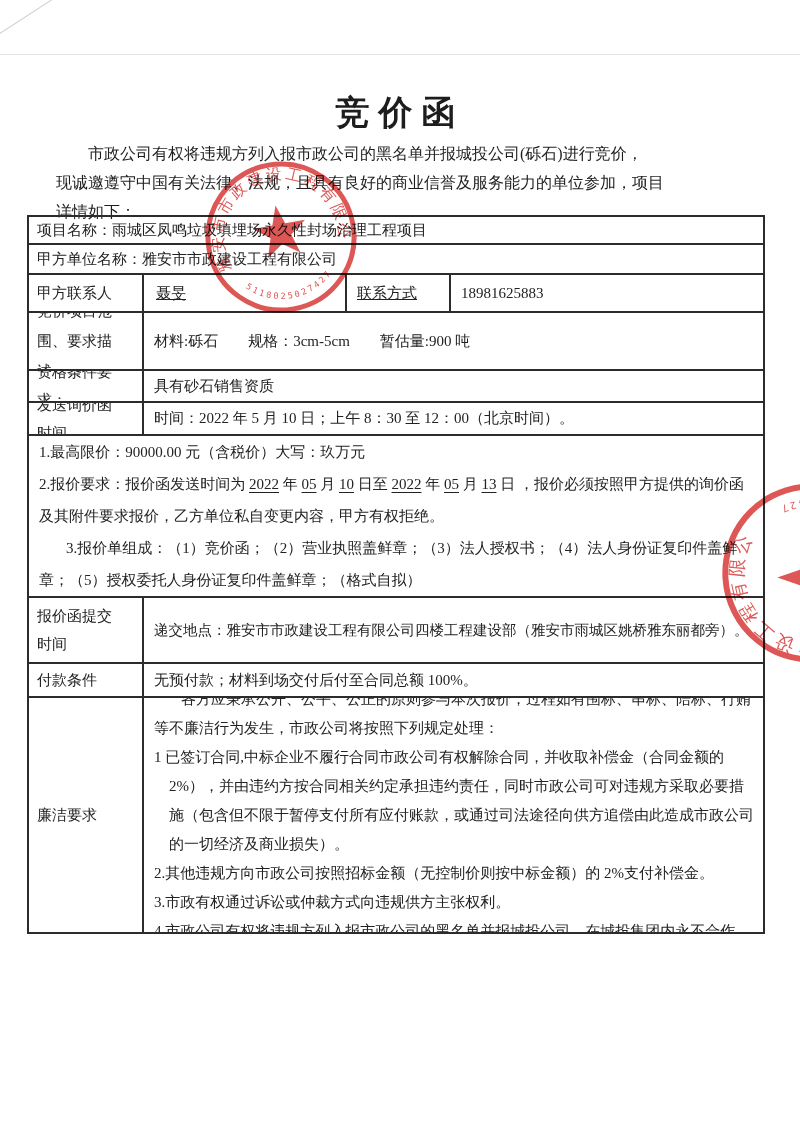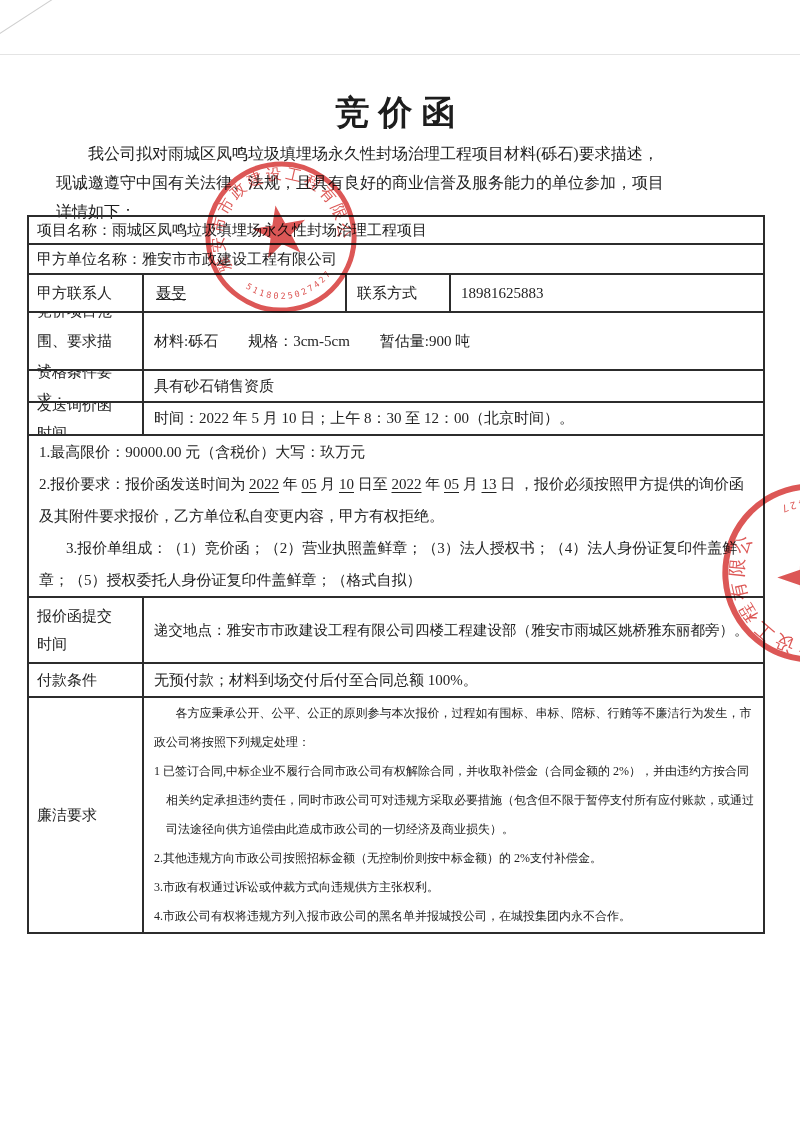--- a/index.html
+++ b/index.html
@@ -28,46 +28,46 @@
     border:2px solid #2c2c2c;box-sizing:border-box;background:transparent;
     font-size:15px;
   }
   .row{display:flex;align-items:center;overflow:hidden;}
   .row + .row{border-top:2px solid #2c2c2c;}
   .cell{box-sizing:border-box;height:100%;display:flex;align-items:center;overflow:hidden;}
   .cell + .cell{border-left:2px solid #2c2c2c;align-self:stretch;}
   .lab{flex:0 0 113px;padding:0 23px 0 8px;line-height:28px;}
   .val{flex:1 1 auto;padding:0 6px 0 10px;}
   .c-name{flex:0 0 203px;padding:0 6px 0 12px;text-decoration:underline;}
-  .c-plab{flex:0 0 104px;padding:0 0 0 10px;}
+  .c-plab{flex:0 0 104px;padding:0 0 0 10px;text-decoration:underline;}
   .full{flex:1 1 auto;padding:0 6px 0 8px;}
   .lines{width:100%;}
   .tline{line-height:32px;}
-  .r10 .tline{line-height:29px;font-size:12px;}
+  .r10 .tline{line-height:29px;font-size:15px;}
   .r8 .tline{font-size:14.5px;}
   .tline.indent{text-indent:1.8em;}
   .tline.hang{padding-left:1em;text-indent:-1em;}
   .tline.tight{letter-spacing:-0.4px;}
   .ul{text-decoration:underline;text-underline-offset:3px;}
   .faded{color:#a9b0ba;}
   
   .stamp{position:absolute;mix-blend-mode:multiply;opacity:0.88;}
   .stamp-main{left:201px;top:157px;transform:rotate(-10deg);}
   .stamp-edge{left:717px;top:478px;transform:rotate(198deg);}
 </style>
 </head>
 <body>
 
 <div class="scan-hline"></div>
 <div class="corner-line"></div>
 
 <h1 class="doc-title">竞价函</h1>
 
 <div class="intro">
-  <div class="iline first">我公司拟对雨城区凤鸣垃圾填埋场永久性封场治理工程项目材料(砾石)要求描述，</div>
+  <div class="iline first">市政公司有权将违规方列入报市政公司的黑名单并报城投公司(砾石)进行竞价，</div>
   <div class="iline">现诚邀遵守中国有关法律、法规，且具有良好的商业信誉及服务能力的单位参加，项目</div>
   <div class="iline">详情如下：</div>
 </div>
 
 <div class="tbl">
   <div class="row" style="height:26px">
     <div class="cell full">项目名称：雨城区凤鸣垃圾填埋场永久性封场治理工程项目</div>
   </div>
   <div class="row" style="height:28px">
     <div class="cell full">甲方单位名称：雅安市市政建设工程有限公司</div>

